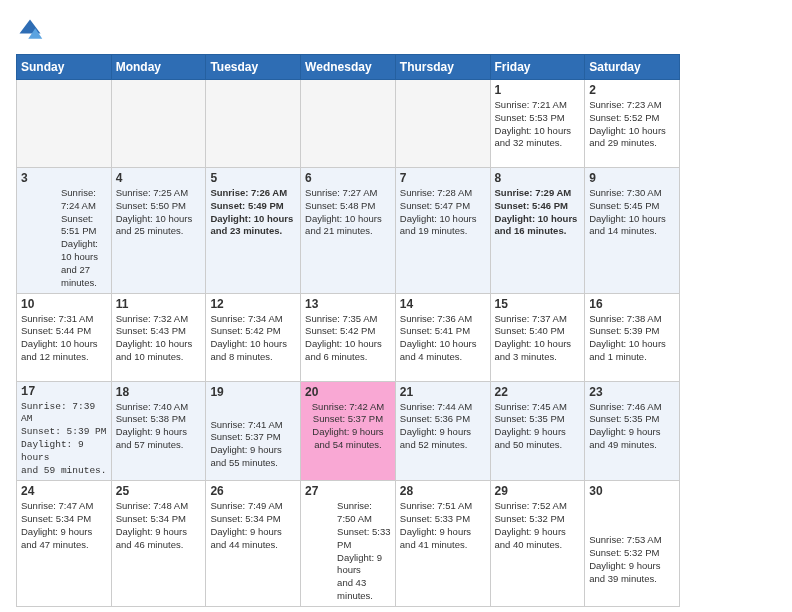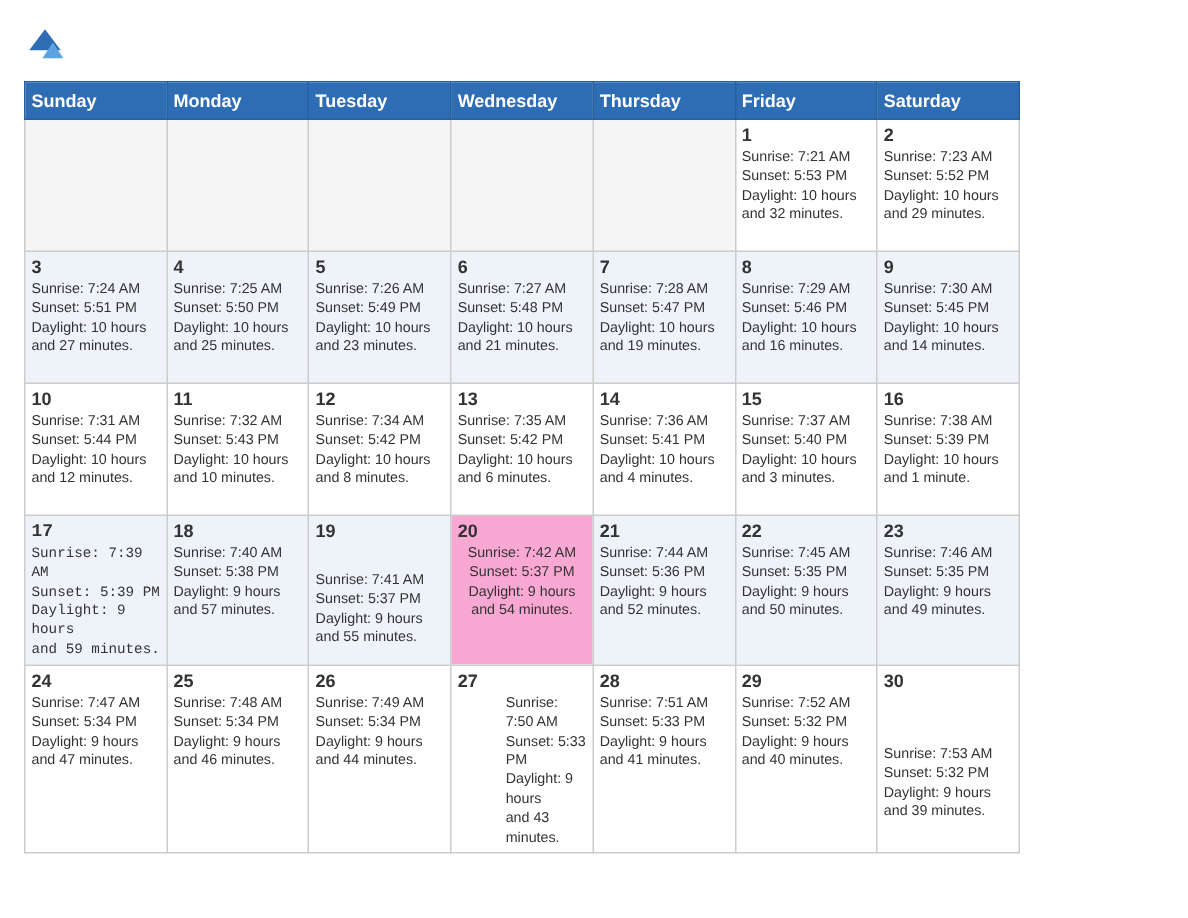--- a/index.html
+++ b/index.html
@@ -144,56 +144,56 @@
             <div class="day-number">2</div>
             <div class="day-info" style="white-space: pre-line;">Sunrise: 7:23 AM
 Sunset: 5:52 PM
 Daylight: 10 hours
 and 29 minutes.</div>
           </td>
         </tr>
         <tr>
           <td style="background: rgb(238, 243, 250);">
             <div class="day-number">3</div>
-            <div class="day-info" style="white-space: pre-line;">Sunrise: 7:24 AM
+            <div class="day-info" style="white-space: pre-line; margin-left: 40px;">Sunrise: 7:24 AM
 Sunset: 5:51 PM
 Daylight: 10 hours
 and 27 minutes.</div>
           </td>
           <td style="background: rgb(238, 243, 250);">
             <div class="day-number">4</div>
             <div class="day-info" style="white-space: pre-line;">Sunrise: 7:25 AM
 Sunset: 5:50 PM
 Daylight: 10 hours
 and 25 minutes.</div>
           </td>
           <td style="background: rgb(238, 243, 250);">
             <div class="day-number">5</div>
-            <div class="day-info" style="white-space: pre-line;">Sunrise: 7:26 AM
+            <div class="day-info" style="white-space: pre-line; font-weight: bold;">Sunrise: 7:26 AM
 Sunset: 5:49 PM
 Daylight: 10 hours
 and 23 minutes.</div>
           </td>
           <td style="background: rgb(238, 243, 250);">
             <div class="day-number">6</div>
             <div class="day-info" style="white-space: pre-line;">Sunrise: 7:27 AM
 Sunset: 5:48 PM
 Daylight: 10 hours
 and 21 minutes.</div>
           </td>
           <td style="background: rgb(238, 243, 250);">
             <div class="day-number">7</div>
             <div class="day-info" style="white-space: pre-line;">Sunrise: 7:28 AM
 Sunset: 5:47 PM
 Daylight: 10 hours
 and 19 minutes.</div>
           </td>
           <td style="background: rgb(238, 243, 250);">
             <div class="day-number">8</div>
-            <div class="day-info" style="white-space: pre-line;">Sunrise: 7:29 AM
+            <div class="day-info" style="white-space: pre-line; font-weight: bold;">Sunrise: 7:29 AM
 Sunset: 5:46 PM
 Daylight: 10 hours
 and 16 minutes.</div>
           </td>
           <td style="background: rgb(238, 243, 250);">
             <div class="day-number">9</div>
             <div class="day-info" style="white-space: pre-line;">Sunrise: 7:30 AM
 Sunset: 5:45 PM
 Daylight: 10 hours
 and 14 minutes.</div>

